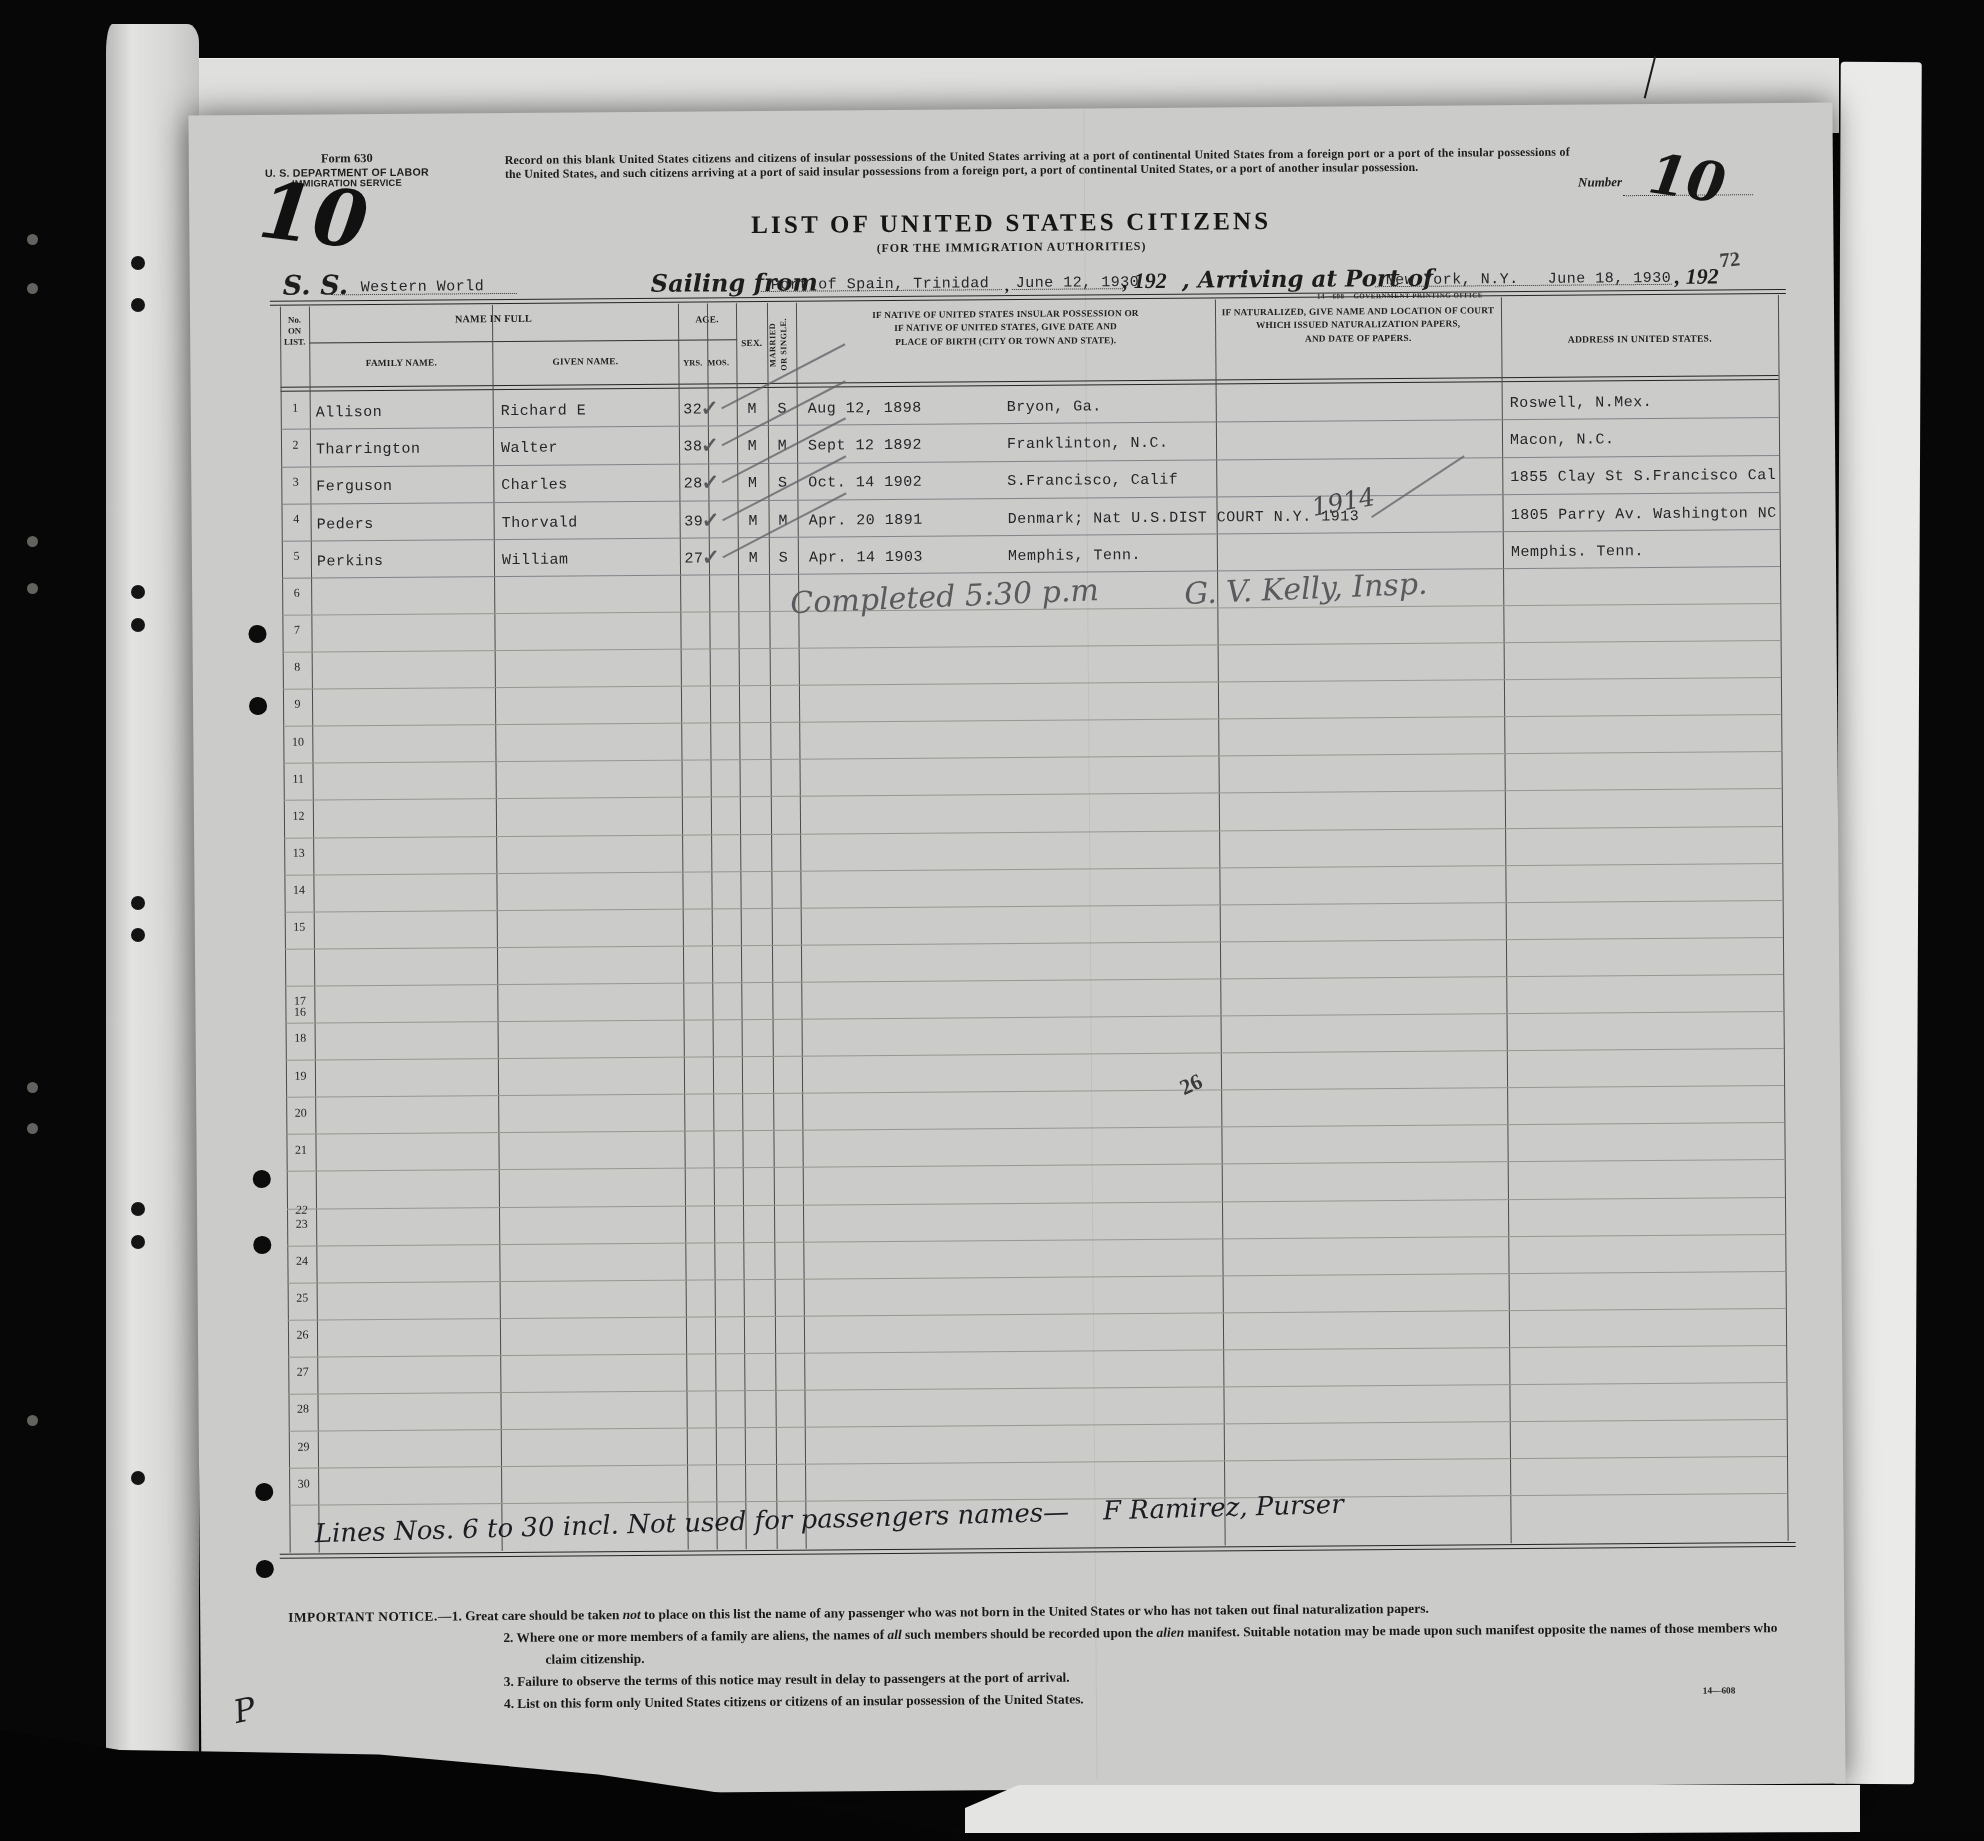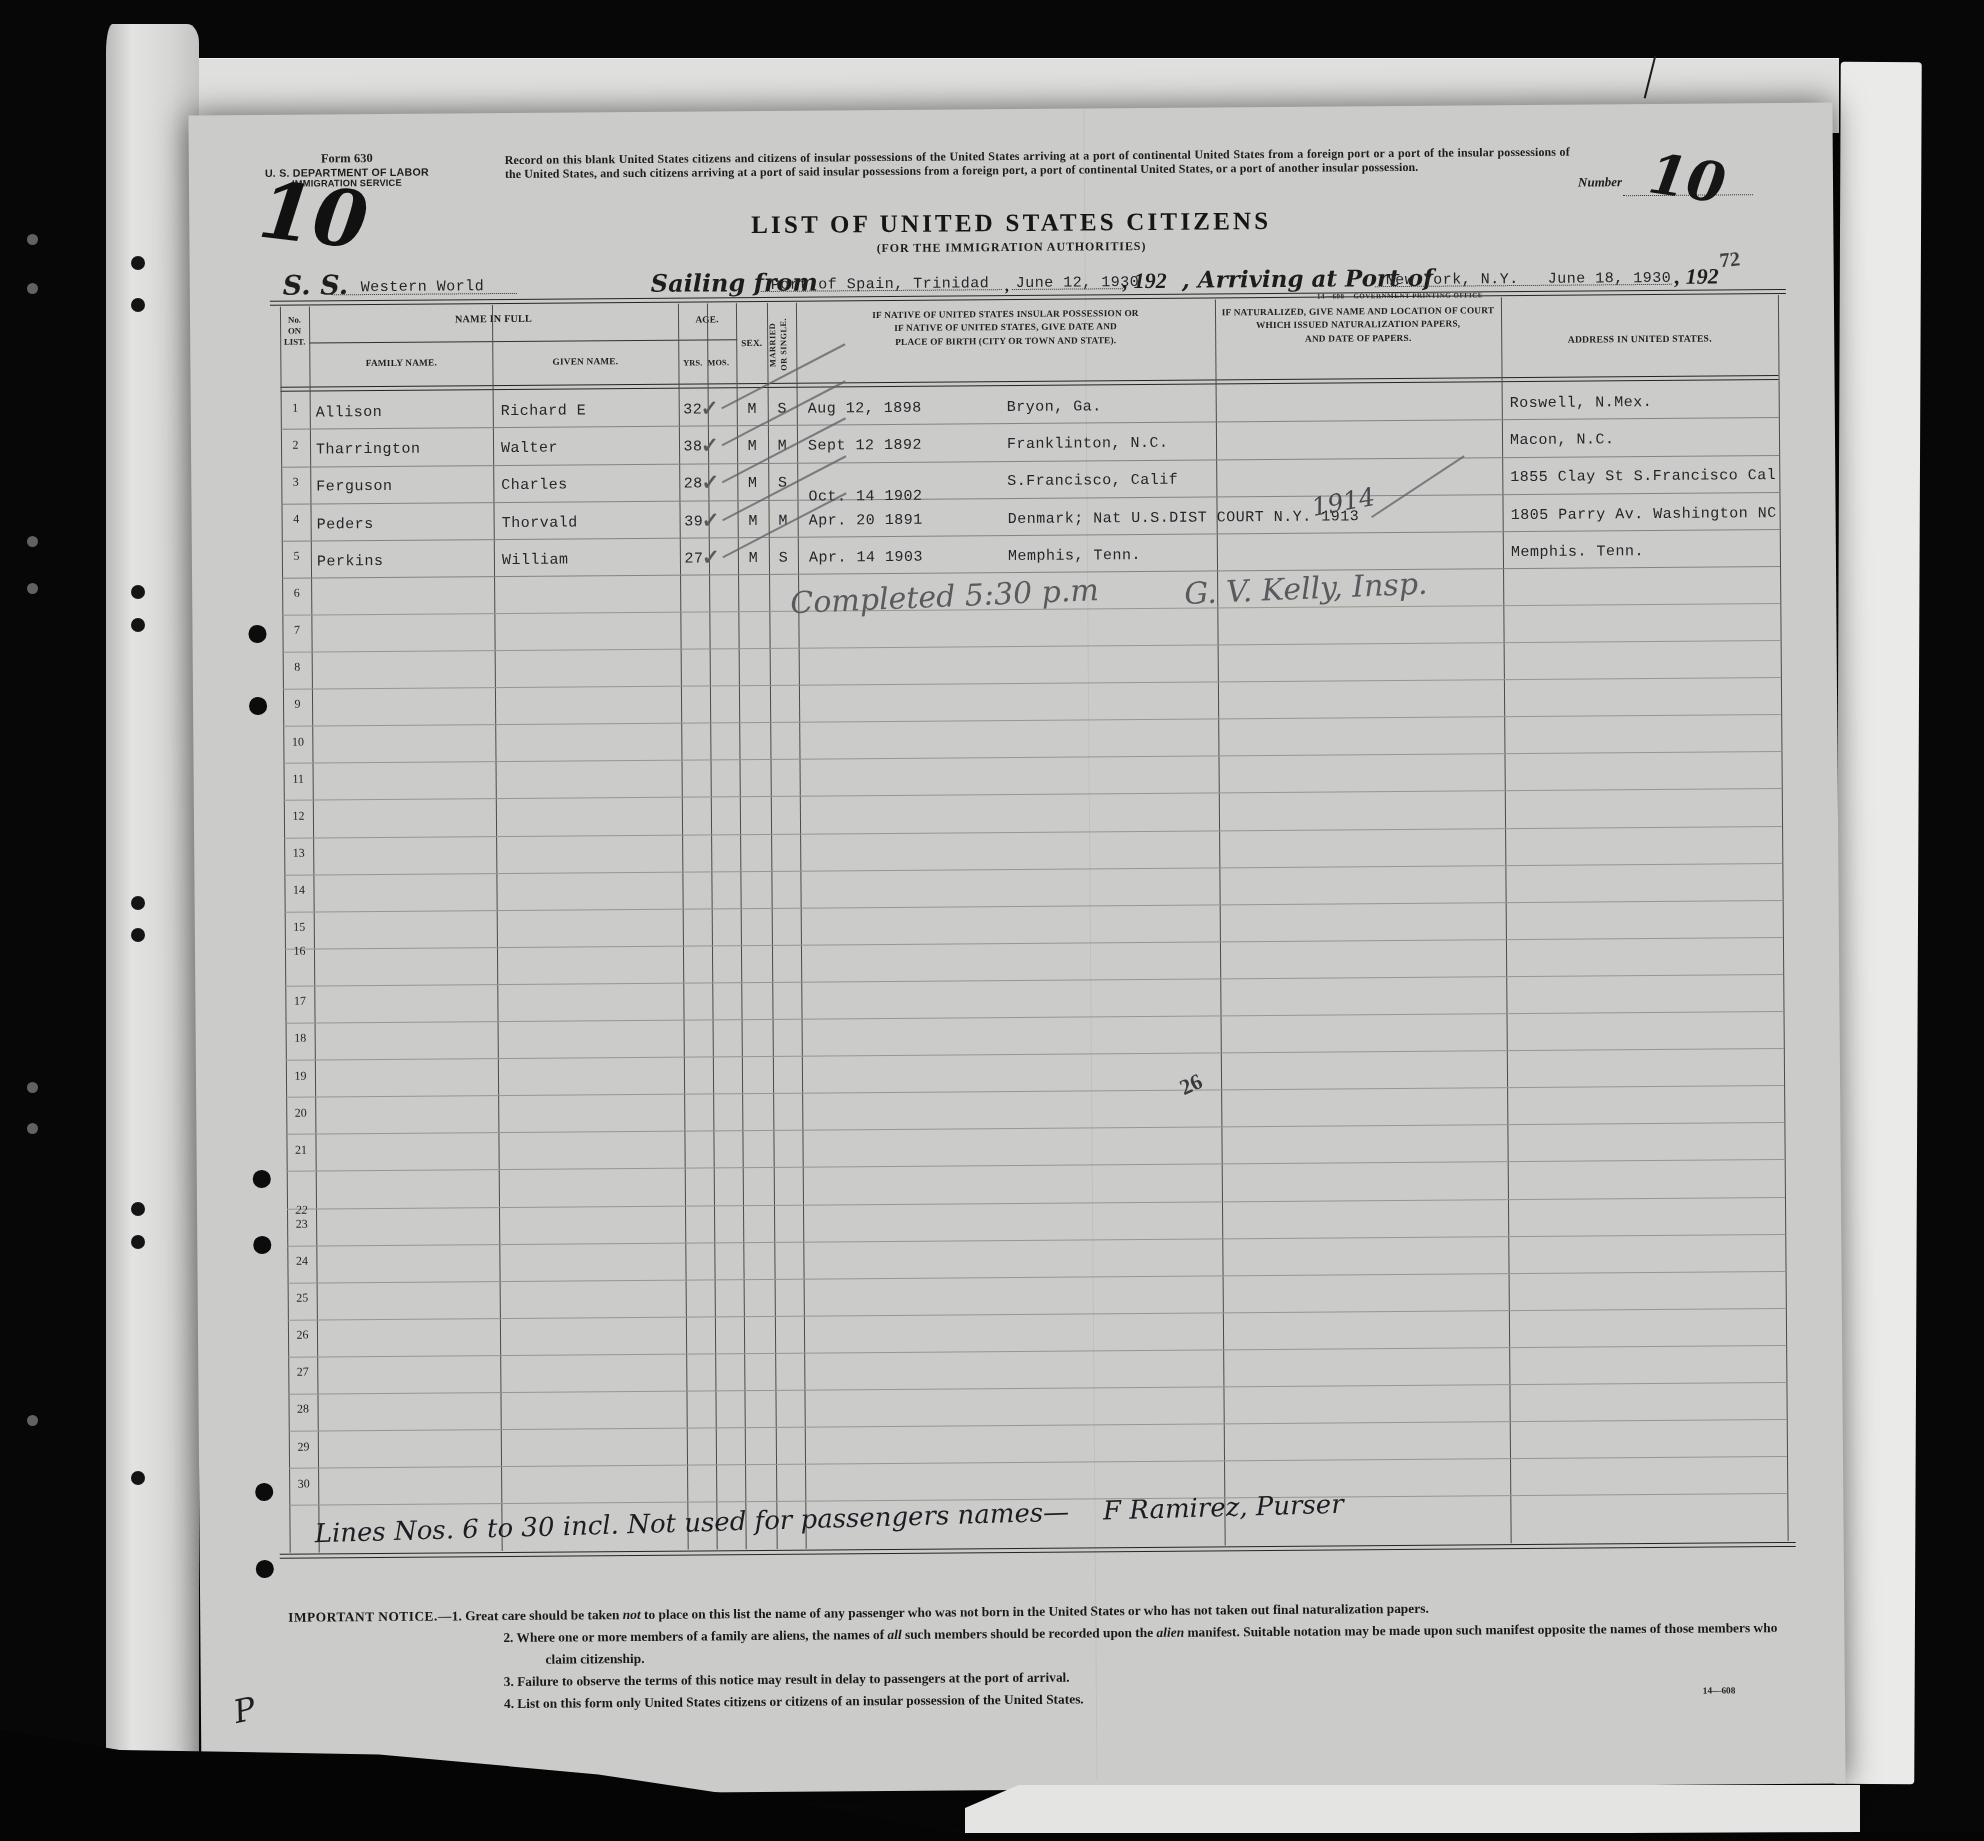--- a/index.html
+++ b/index.html
@@ -166,21 +166,21 @@
           <div class="abs slash" style="left: 531px; top: 17.6px; width: 139px;"></div>
         </div>
         <div class="abs row-line dark" style="left: 90px; top: 389px; width: 1498px;"></div>
         <div class="abs row-no" style="left: 90px; top: 360px; width: 29px;">3</div>
         <div class="abs" style="left: 0px; top: 352px; width: 1644px; height: 37px;">
           <div class="abs typed" style="left: 125px; top: 12px;">Ferguson</div>
           <div class="abs typed" style="left: 310px; top: 12px;">Charles</div>
           <div class="abs typed c" style="left: 488px; top: 12px; width: 28px;">28</div>
           <div class="abs typed c" style="left: 546px; top: 12px; width: 31px;">M</div>
           <div class="abs typed c" style="left: 577px; top: 12px; width: 29px;">S</div>
-          <div class="abs typed" style="left: 617px; top: 12px; margin-top: 14px;">Oct. 14 1902</div>
+          <div class="abs typed" style="left: 617px; top: 12px;">Oct. 14 1902</div>
           <div class="abs typed" style="left: 816px; top: 12px;">S.Francisco, Calif</div>
           <div class="abs typed" style="left: 1319px; top: 12px;">1855 Clay St S.Francisco Cal</div>
           <div class="abs check" style="left: 510px; top: 5.6px;">✓</div>
           <div class="abs slash" style="left: 531px; top: 17.6px; width: 139px;"></div>
         </div>
         <div class="abs row-line dark" style="left: 90px; top: 426px; width: 1498px;"></div>
         <div class="abs row-no" style="left: 90px; top: 397px; width: 29px;">4</div>
         <div class="abs" style="left: 0px; top: 390px; width: 1644px; height: 37px;">
           <div class="abs typed" style="left: 125px; top: 12px;">Peders</div>
           <div class="abs typed" style="left: 310px; top: 12px;">Thorvald</div>
@@ -223,21 +223,21 @@
         <div class="abs row-no" style="left: 90px; top: 657px; width: 29px;">11</div>
         <div class="abs row-line" style="left: 90px; top: 723px; width: 1498px;"></div>
         <div class="abs row-no" style="left: 90px; top: 694px; width: 29px;">12</div>
         <div class="abs row-line" style="left: 90px; top: 760px; width: 1498px;"></div>
         <div class="abs row-no" style="left: 90px; top: 731px; width: 29px;">13</div>
         <div class="abs row-line" style="left: 90px; top: 797px; width: 1498px;"></div>
         <div class="abs row-no" style="left: 90px; top: 768px; width: 29px;">14</div>
         <div class="abs row-line" style="left: 90px; top: 834px; width: 1498px;"></div>
         <div class="abs row-no" style="left: 90px; top: 805px; width: 29px;">15</div>
         <div class="abs row-line" style="left: 90px; top: 871px; width: 1498px;"></div>
-        <div class="abs row-no" style="left: 90px; top: 829px; width: 29px;">16</div>
+        <div class="abs row-no" style="left: 90px; top: 890px; width: 29px;">16</div>
         <div class="abs row-line" style="left: 90px; top: 908px; width: 1498px;"></div>
         <div class="abs row-no" style="left: 90px; top: 879px; width: 29px;">17</div>
         <div class="abs row-line" style="left: 90px; top: 945px; width: 1498px;"></div>
         <div class="abs row-no" style="left: 90px; top: 916px; width: 29px; text-align: center;">18</div>
         <div class="abs row-line" style="left: 90px; top: 982px; width: 1498px;"></div>
         <div class="abs row-no" style="left: 90px; top: 954px; width: 29px;">19</div>
         <div class="abs row-line" style="left: 90px; top: 1019px; width: 1498px;"></div>
         <div class="abs row-no" style="left: 90px; top: 991px; width: 29px;">20</div>
         <div class="abs row-line" style="left: 90px; top: 1056px; width: 1498px;"></div>
         <div class="abs row-no" style="left: 90px; top: 1028px; width: 29px;">21</div>

